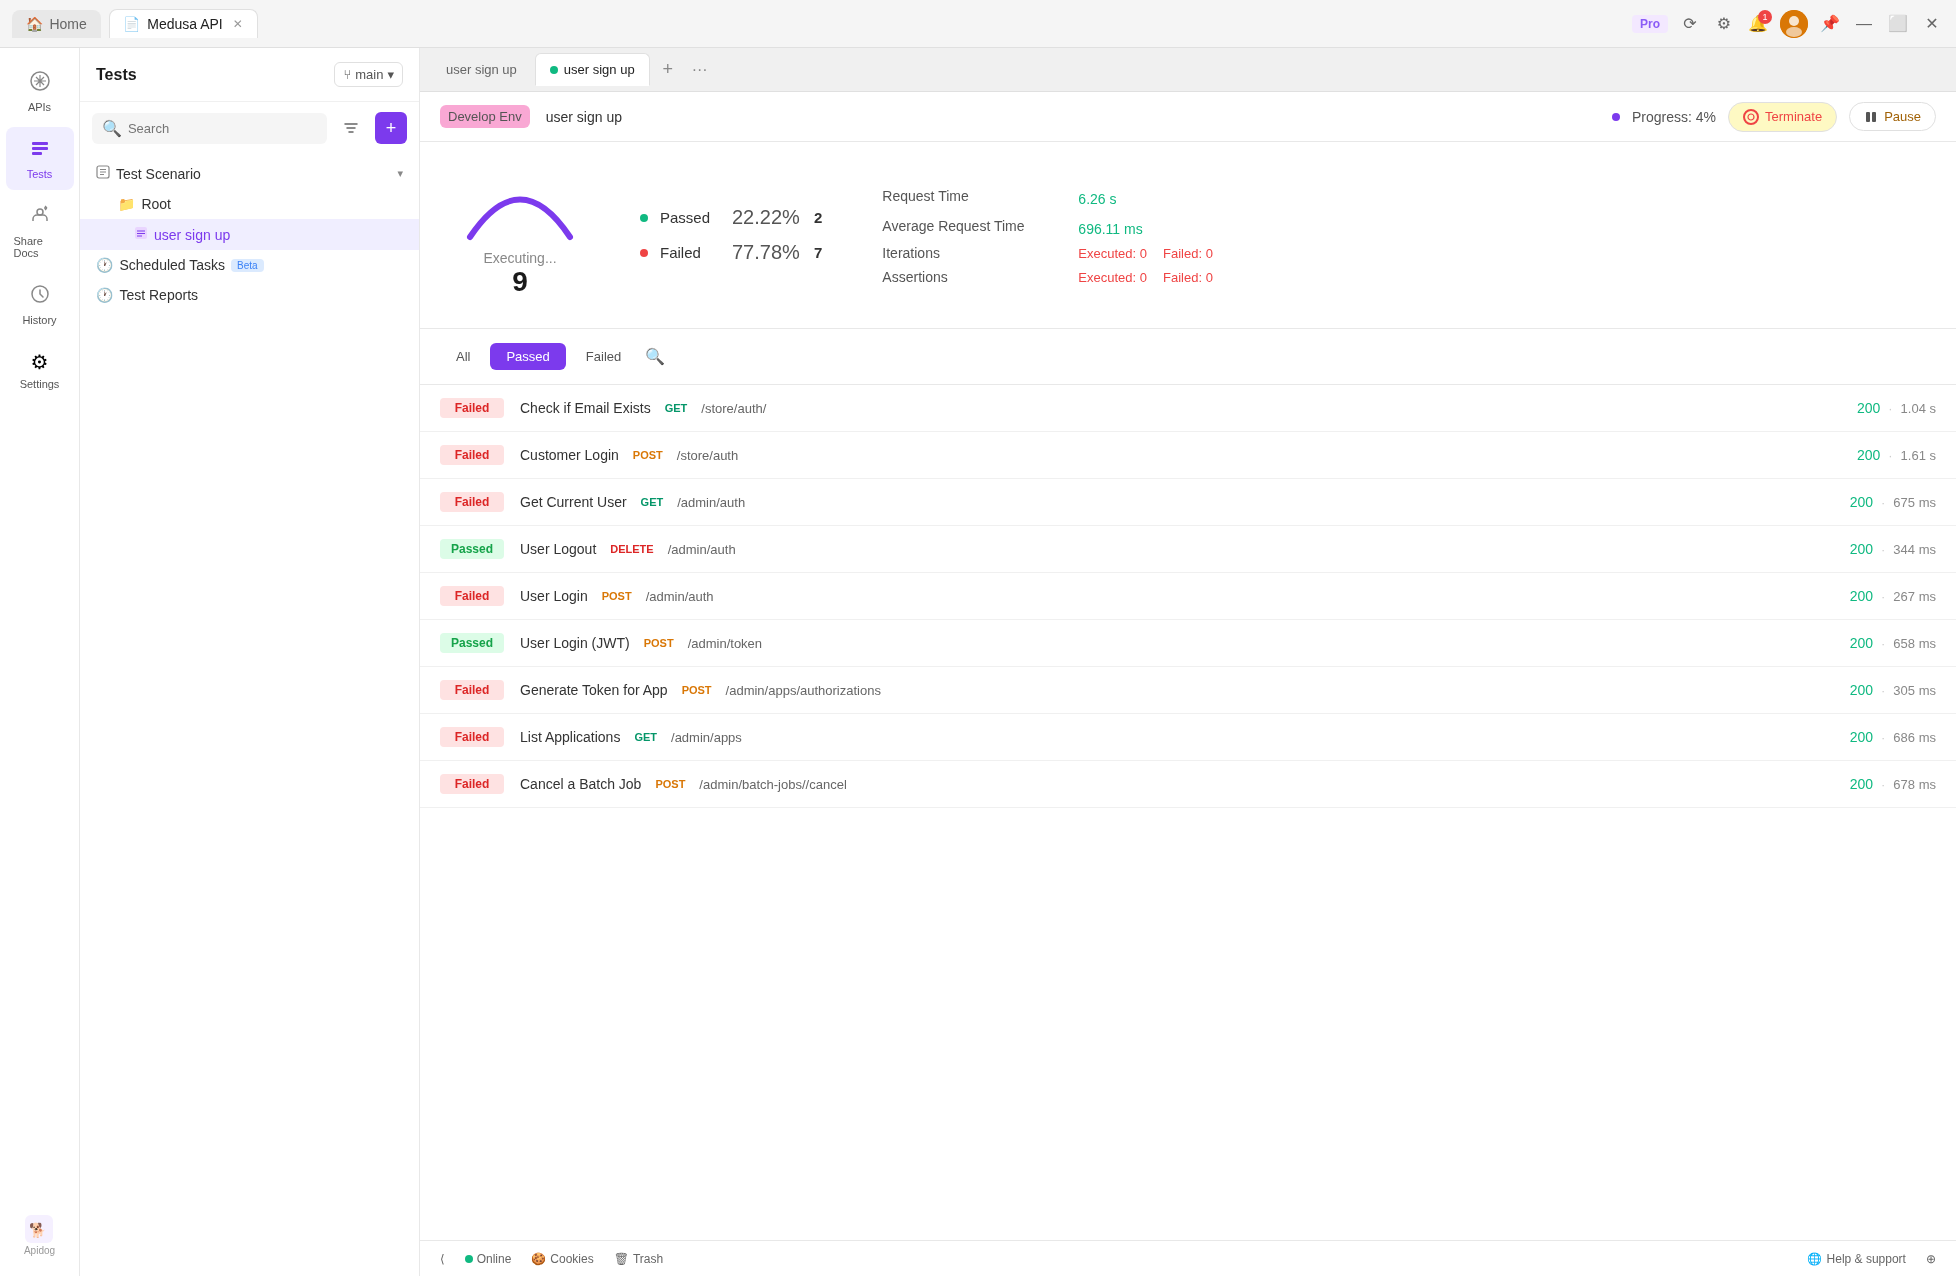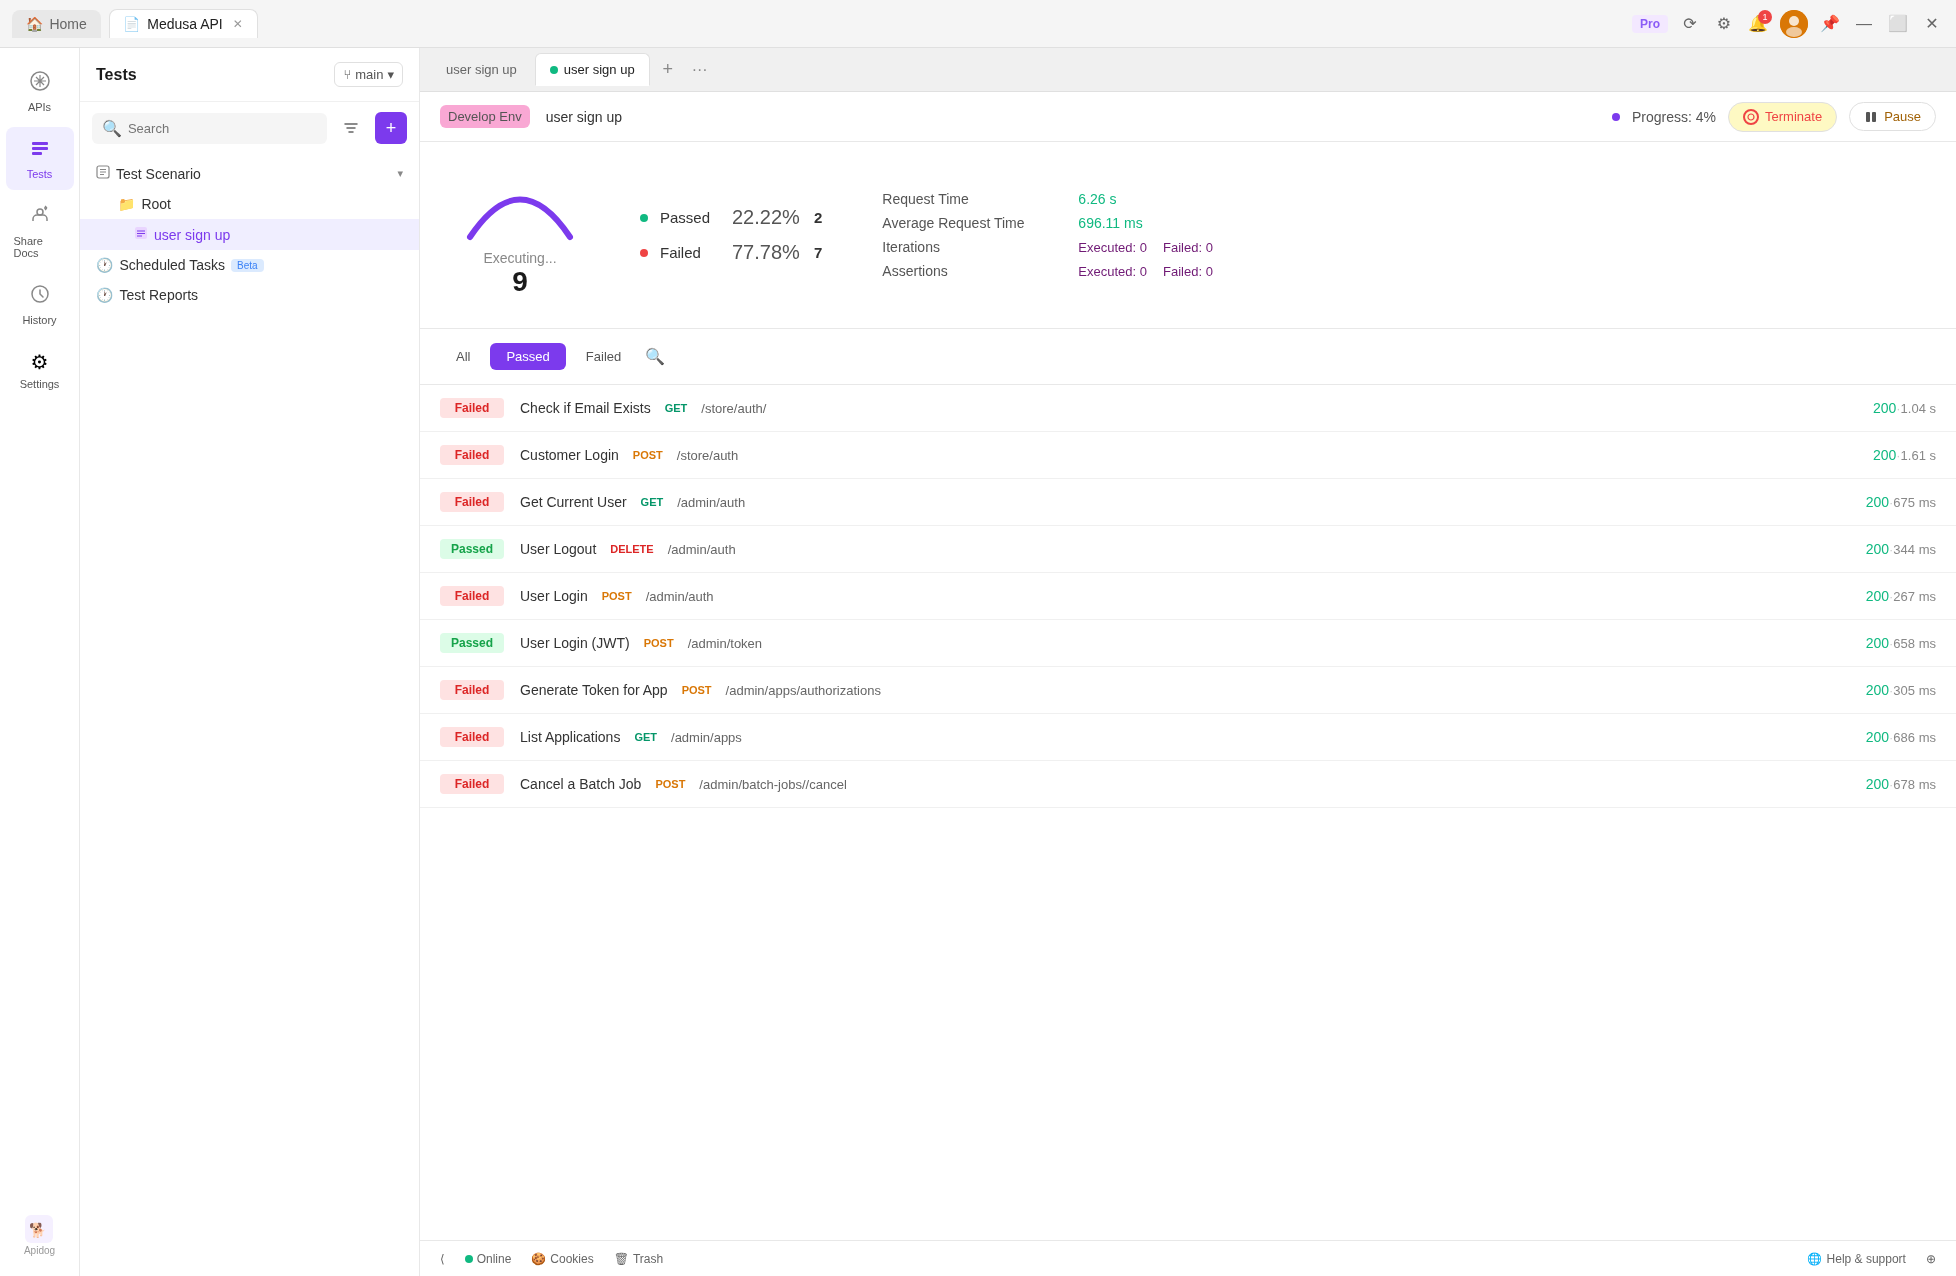--- a/index.html
+++ b/index.html
@@ -118,43 +118,43 @@
     .stat-dot { width: 8px; height: 8px; border-radius: 50%; }
     .stat-dot.green { background: #10b981; }
     .stat-dot.red { background: #ef4444; }
     .stat-label { font-size: 15px; color: #333; width: 60px; }
     .stat-percent { font-size: 20px; color: #555; width: 70px; }
     .stat-count { font-size: 15px; font-weight: 600; color: #333; }
 
     .metrics-section { display: flex; flex-direction: column; gap: 8px; }
     .metric-row { display: flex; align-items: center; gap: 16px; }
     .metric-label { font-size: 14px; color: #555; width: 180px; }
-    .metric-value { font-size: 14px; color: #10b981; font-weight: 500; }
+    .metric-value { font-size: 14px; color: #10b981; font-weight: 500; margin-top: 6px; }
     .metric-sub { font-size: 13px; color: #666; display: flex; gap: 16px; }
-    .metric-sub span { color: #701a75; }
+    .metric-sub span { color: #ef4444; }
 
     
     .filter-tabs { display: flex; align-items: center; gap: 4px; padding: 14px 20px; background: #fff; border-bottom: 1px solid #e8e8e8; }
     .filter-tab { padding: 6px 16px; border-radius: 6px; font-size: 13px; cursor: pointer; color: #555; }
     .filter-tab.active { background: #7c3aed; color: #fff; }
     .filter-search-icon { margin-left: 4px; color: #888; cursor: pointer; font-size: 16px; }
 
     
     .test-list { flex: 1; overflow-y: auto; background: #fff; }
     .test-row {
       display: flex; align-items: center; padding: 13px 20px;
       border-bottom: 1px solid #f0f0f0; gap: 16px; cursor: pointer;
     }
     .status-badge { font-size: 12px; font-weight: 600; padding: 3px 10px; border-radius: 4px; min-width: 64px; text-align: center; }
     .status-badge.passed { background: #dcfce7; color: #16a34a; }
     .status-badge.failed { background: #fee2e2; color: #dc2626; }
     .test-name { font-size: 14px; color: #333; flex: 1; display: flex; align-items: center; gap: 8px; }
     .method-badge { font-size: 11px; font-weight: 600; padding: 1px 6px; border-radius: 3px; }
     .test-path { color: #666; font-size: 13px; }
-    .test-meta { margin-left: auto; display: flex; align-items: center; color: #888; font-size: 13px; }
+    .test-meta { margin-left: auto; display: flex; align-items: center; gap: 8px; color: #888; font-size: 13px; }
     .test-status-code { color: #10b981; font-weight: 500; font-size: 14px; }
     .test-time { color: #888; font-size: 13px; }
 
     
     .bottom-bar {
       display: flex; align-items: center; background: #fff; border-top: 1px solid #e8e8e8;
       padding: 0 20px; height: 36px; gap: 20px; font-size: 12px; color: #666;
     }
     .bottom-item { display: flex; align-items: center; gap: 4px; cursor: pointer; }
     .online-dot { width: 8px; height: 8px; border-radius: 50%; background: #10b981; }

